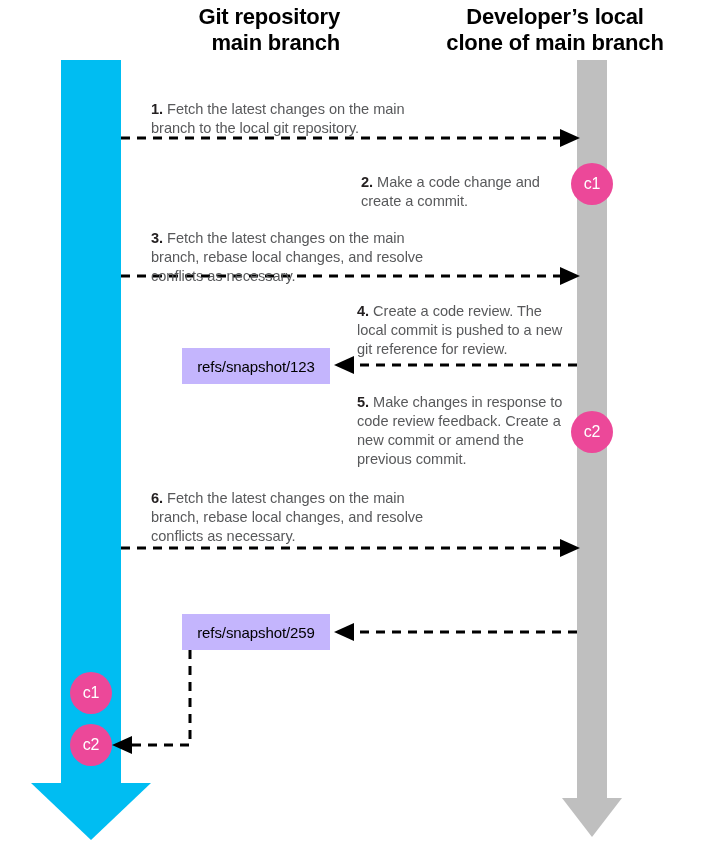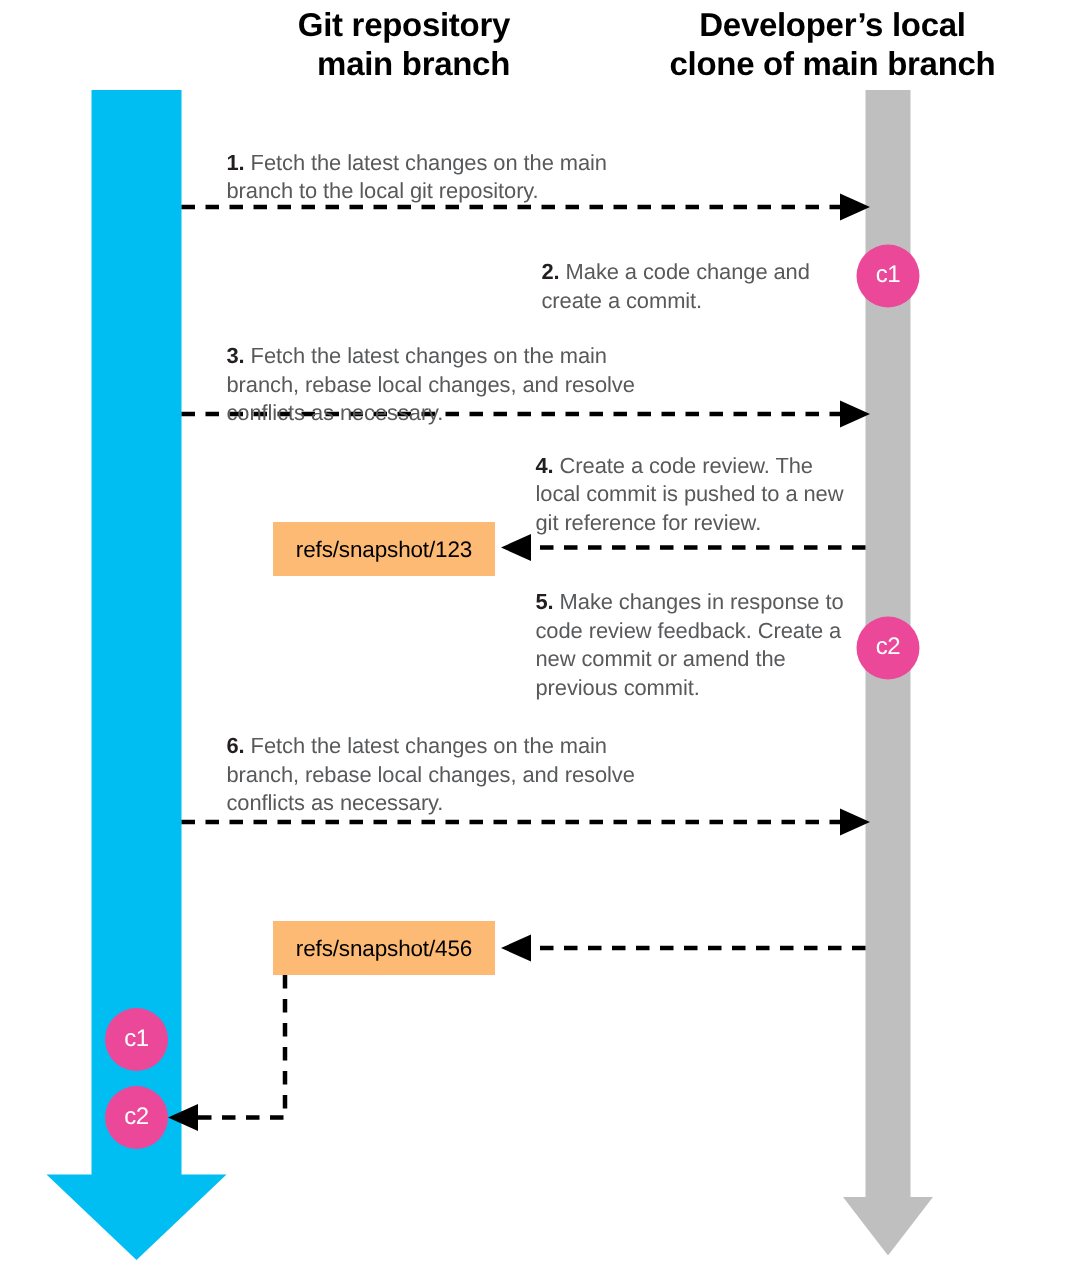--- a/index.html
+++ b/index.html
@@ -103,21 +103,21 @@
   #step3-text { left: 151px; top: 229px; width: 300px; }
   #step4-text { left: 357px; top: 302px; width: 215px; }
   #step5-text { left: 357px; top: 393px; width: 215px; }
   #step6-text { left: 151px; top: 489px; width: 300px; }
   #step7-text { left: 357px; top: 573px; width: 215px; }
   #step8-text { left: 200px; top: 686px; width: 310px; }
 
   
   .ref-box {
     position: absolute;
-    background: #fdba74;
+    background: #c4b5fd;
     color: #000000;
     font-size: 15px;
     line-height: 1;
     display: flex;
     align-items: center;
     justify-content: center;
     letter-spacing: -0.1px;
   }
   #ref-box-123 { left: 182px; top: 348px; width: 148px; height: 36px; }
   #ref-box-456 { left: 182px; top: 614px; width: 148px; height: 36px; }
@@ -214,20 +214,20 @@
     <b>5.</b><span> Make changes in response to code review feedback. Create a new commit or amend the previous commit.</span>
   </div>
 
   <div class="step-text" id="step6-text">
     <b>6.</b><span> Fetch the latest changes on the main branch, rebase local changes, and resolve conflicts as necessary.</span>
   </div>
 
 
 
   <div class="ref-box" id="ref-box-123">refs/snapshot/123</div>
-  <div class="ref-box" id="ref-box-456">refs/snapshot/456</div>
+  <div class="ref-box" id="ref-box-456">refs/snapshot/259</div>
 
   <div class="commit" id="commit-c1-remote">c1</div>
   <div class="commit" id="commit-c2-remote">c2</div>
   <div class="commit" id="commit-c1-main">c1</div>
   <div class="commit" id="commit-c2-main">c2</div>
 
 </div>
 
 </body></html>

